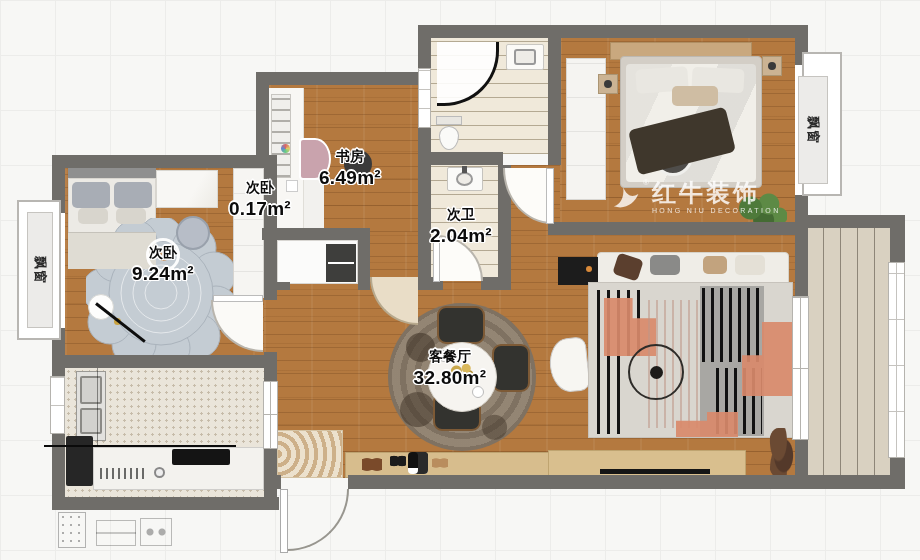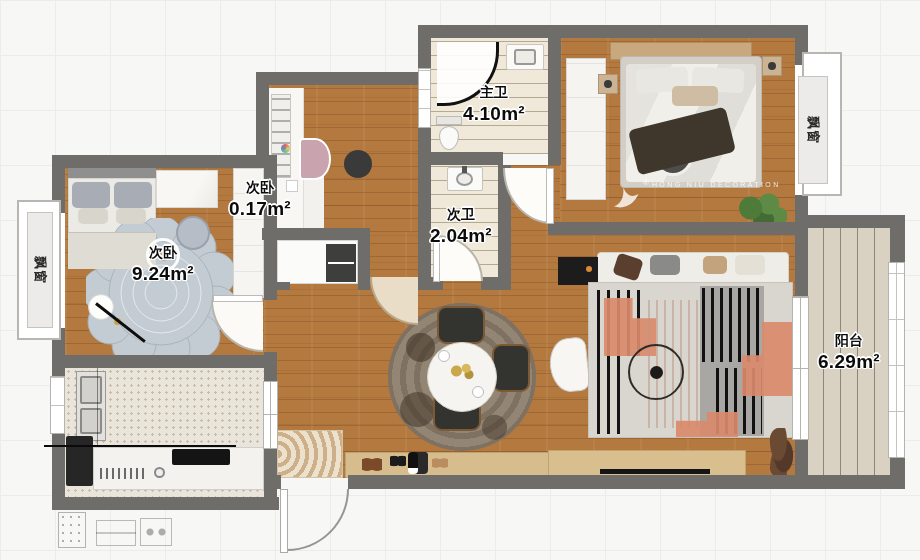--- a/index.html
+++ b/index.html
@@ -271,39 +271,40 @@
   <div class="door" style="left:370px;top:277px;width:48px;height:48px;background:#e9ddc7;border:2px solid #b7a98d;border-top:0;border-right:0;border-bottom-left-radius:100%;"></div>
 
   <div class="rlabel" style="left:163px;top:264px;">
     <span class="nm">次卧</span>
     <span class="ar">9.24m²</span>
   </div>
   <div class="rlabel" style="left:260px;top:199px;">
     <span class="nm">次卧</span>
     <span class="ar">0.17m²</span>
   </div>
-  <div class="rlabel" style="left:494px;top:104px;">
-    <span class="nm">主卫</span>
-    <span class="ar">4.10m²</span>
+  <div class="rlabel" style="left:350px;top:168px;">
+    <span class="nm">书房</span>
+    <span class="ar">6.49m²</span>
   </div>
   <div class="rlabel" style="left:461px;top:226px;">
     <span class="nm">次卫</span>
     <span class="ar">2.04m²</span>
   </div>
-  <div class="rlabel" style="left:849px;top:352px;">
-    <span class="nm">阳台</span>
-    <span class="ar">6.29m²</span>
+  <div class="rlabel" style="left:450px;top:368px;">
+    <span class="nm">客餐厅</span>
+    <span class="ar">32.80m²</span>
   </div>
 
   <div class="wm">
     <svg width="32" height="32" viewBox="0 0 34 32">
       <path d="M2 27 C9 25 13 18 12 7 C16 16 21 18 28 14 C24 24 14 31 2 27 Z" fill="rgba(255,255,255,.8)"></path>
     </svg>
     <span style="font-size:8px;margin:-2px -2px 0 -6px;">®</span>
     <div>
+      <div class="cn">红牛装饰</div>
       <div class="en">HONG NIU DECORATION</div>
     </div>
   </div>
 
   <div class="abs" style="left:58px;top:512px;width:26px;height:34px;border:1px solid rgba(0,0,0,.28);background-image:radial-gradient(rgba(0,0,0,.3) 1px,transparent 1.2px);background-size:8px 8px;z-index:3;"></div>
   <div class="abs" style="left:96px;top:520px;width:38px;height:24px;border:1px solid rgba(0,0,0,.25);background-image:linear-gradient(0deg,transparent 45%,rgba(0,0,0,.2) 45% 55%,transparent 55%);z-index:3;"></div>
   <div class="abs" style="left:140px;top:518px;width:30px;height:26px;border:1px solid rgba(0,0,0,.25);background-image:radial-gradient(circle at 30% 50%,rgba(0,0,0,.3) 0 3px,transparent 4px),radial-gradient(circle at 70% 50%,rgba(0,0,0,.3) 0 3px,transparent 4px);z-index:3;"></div>
 
 </div>
 

